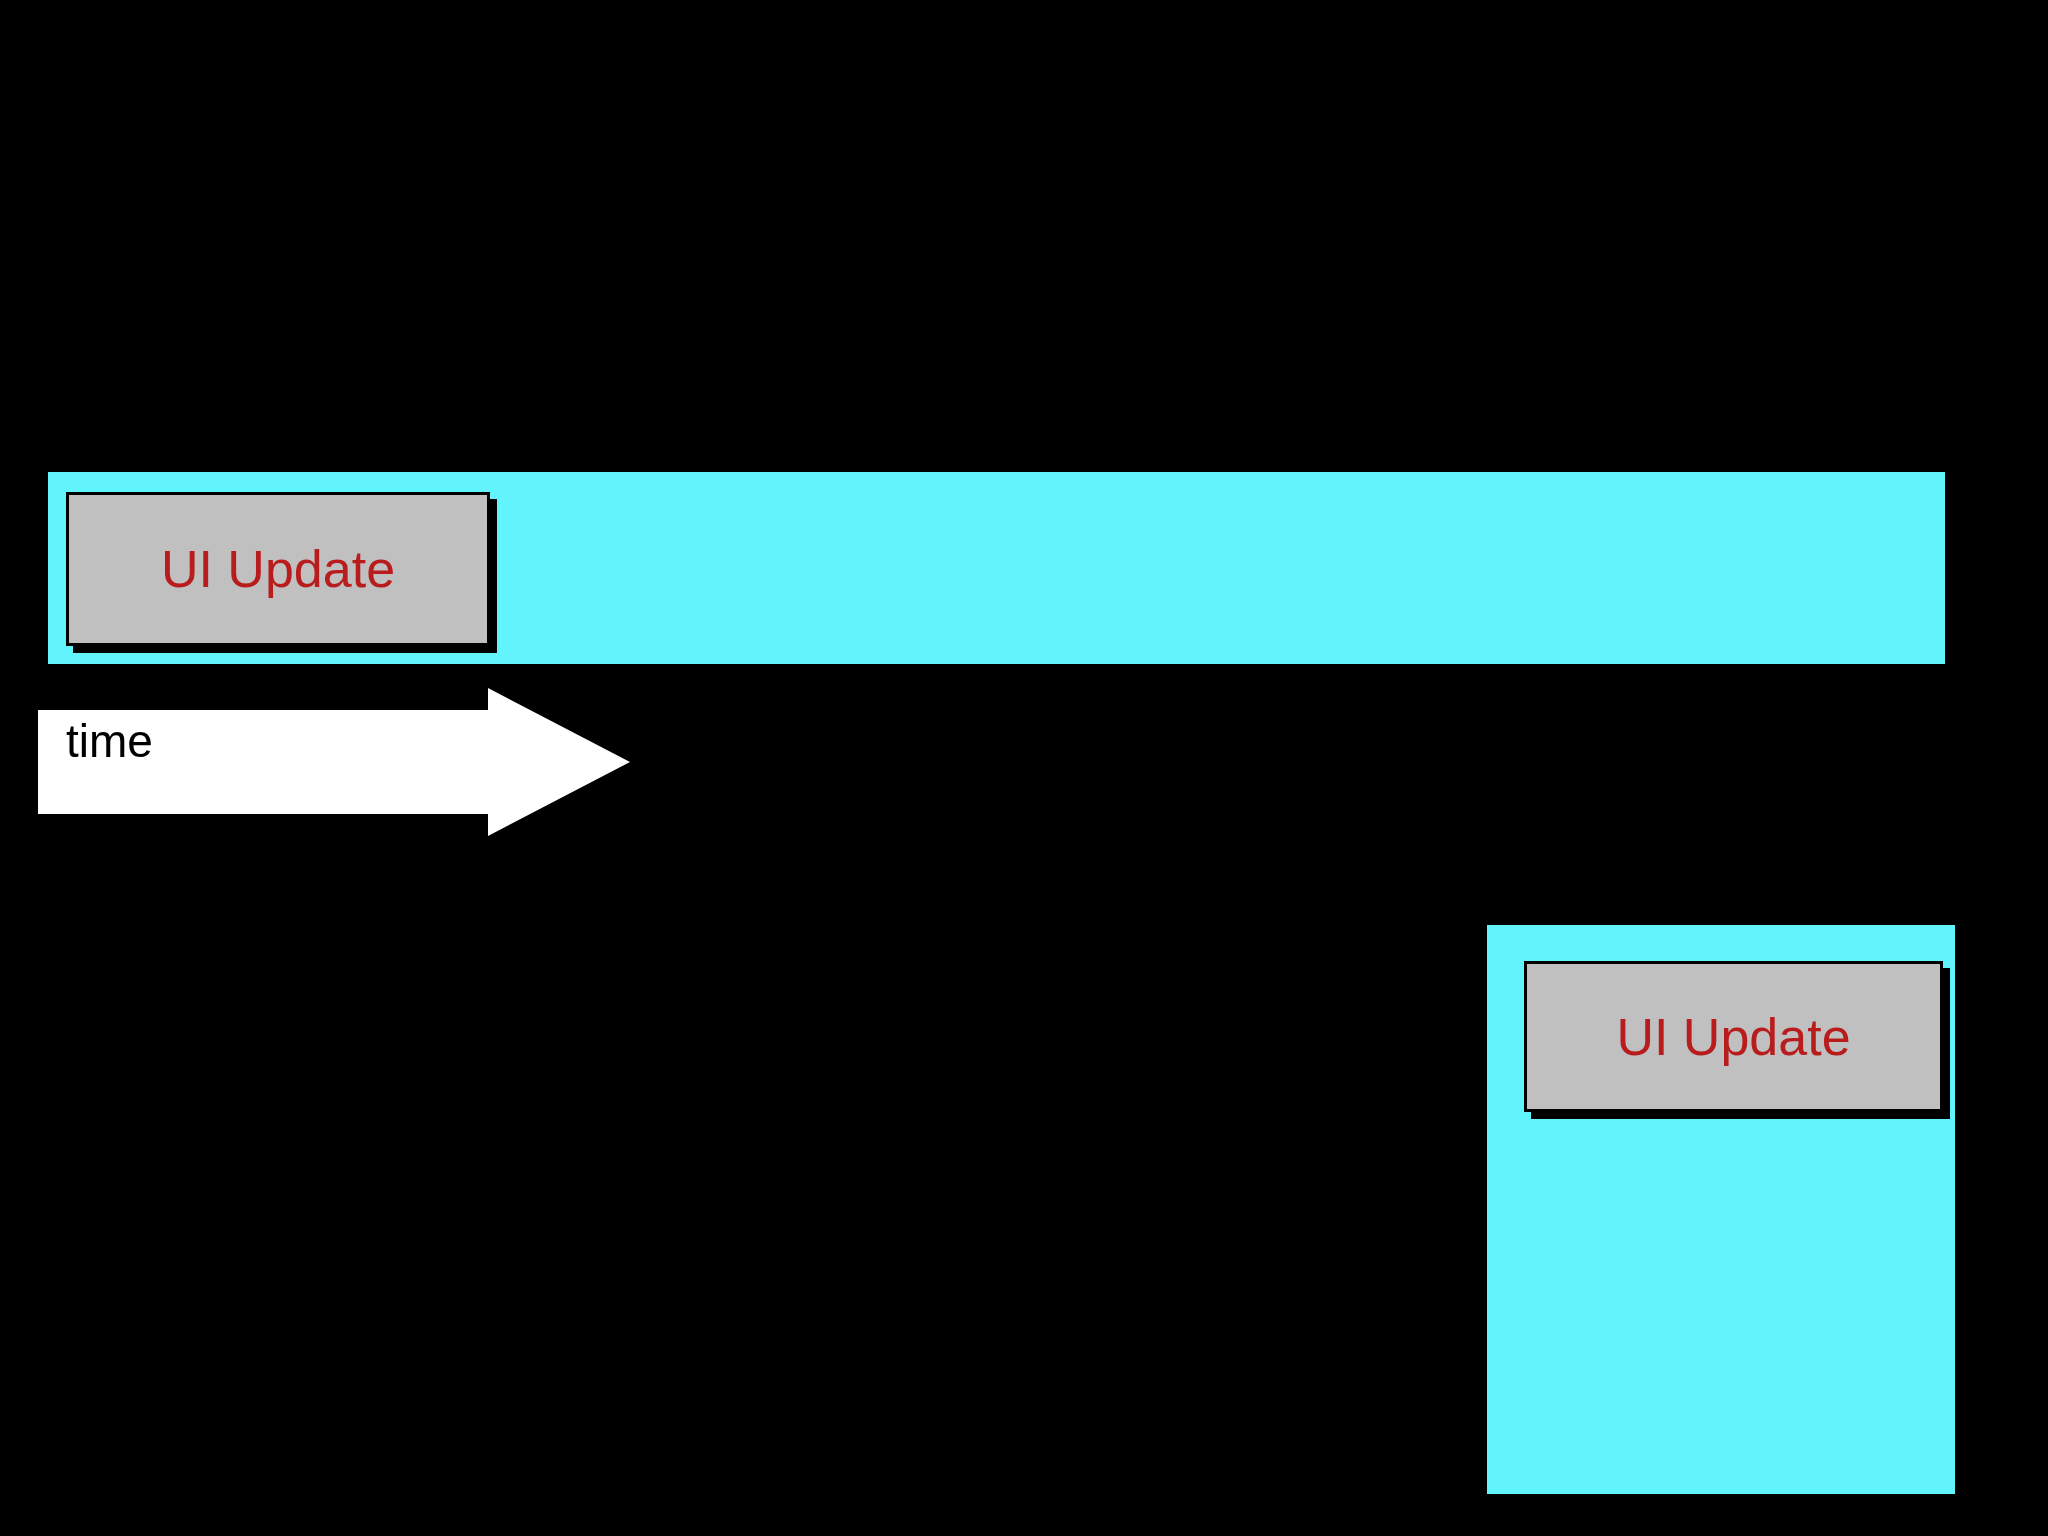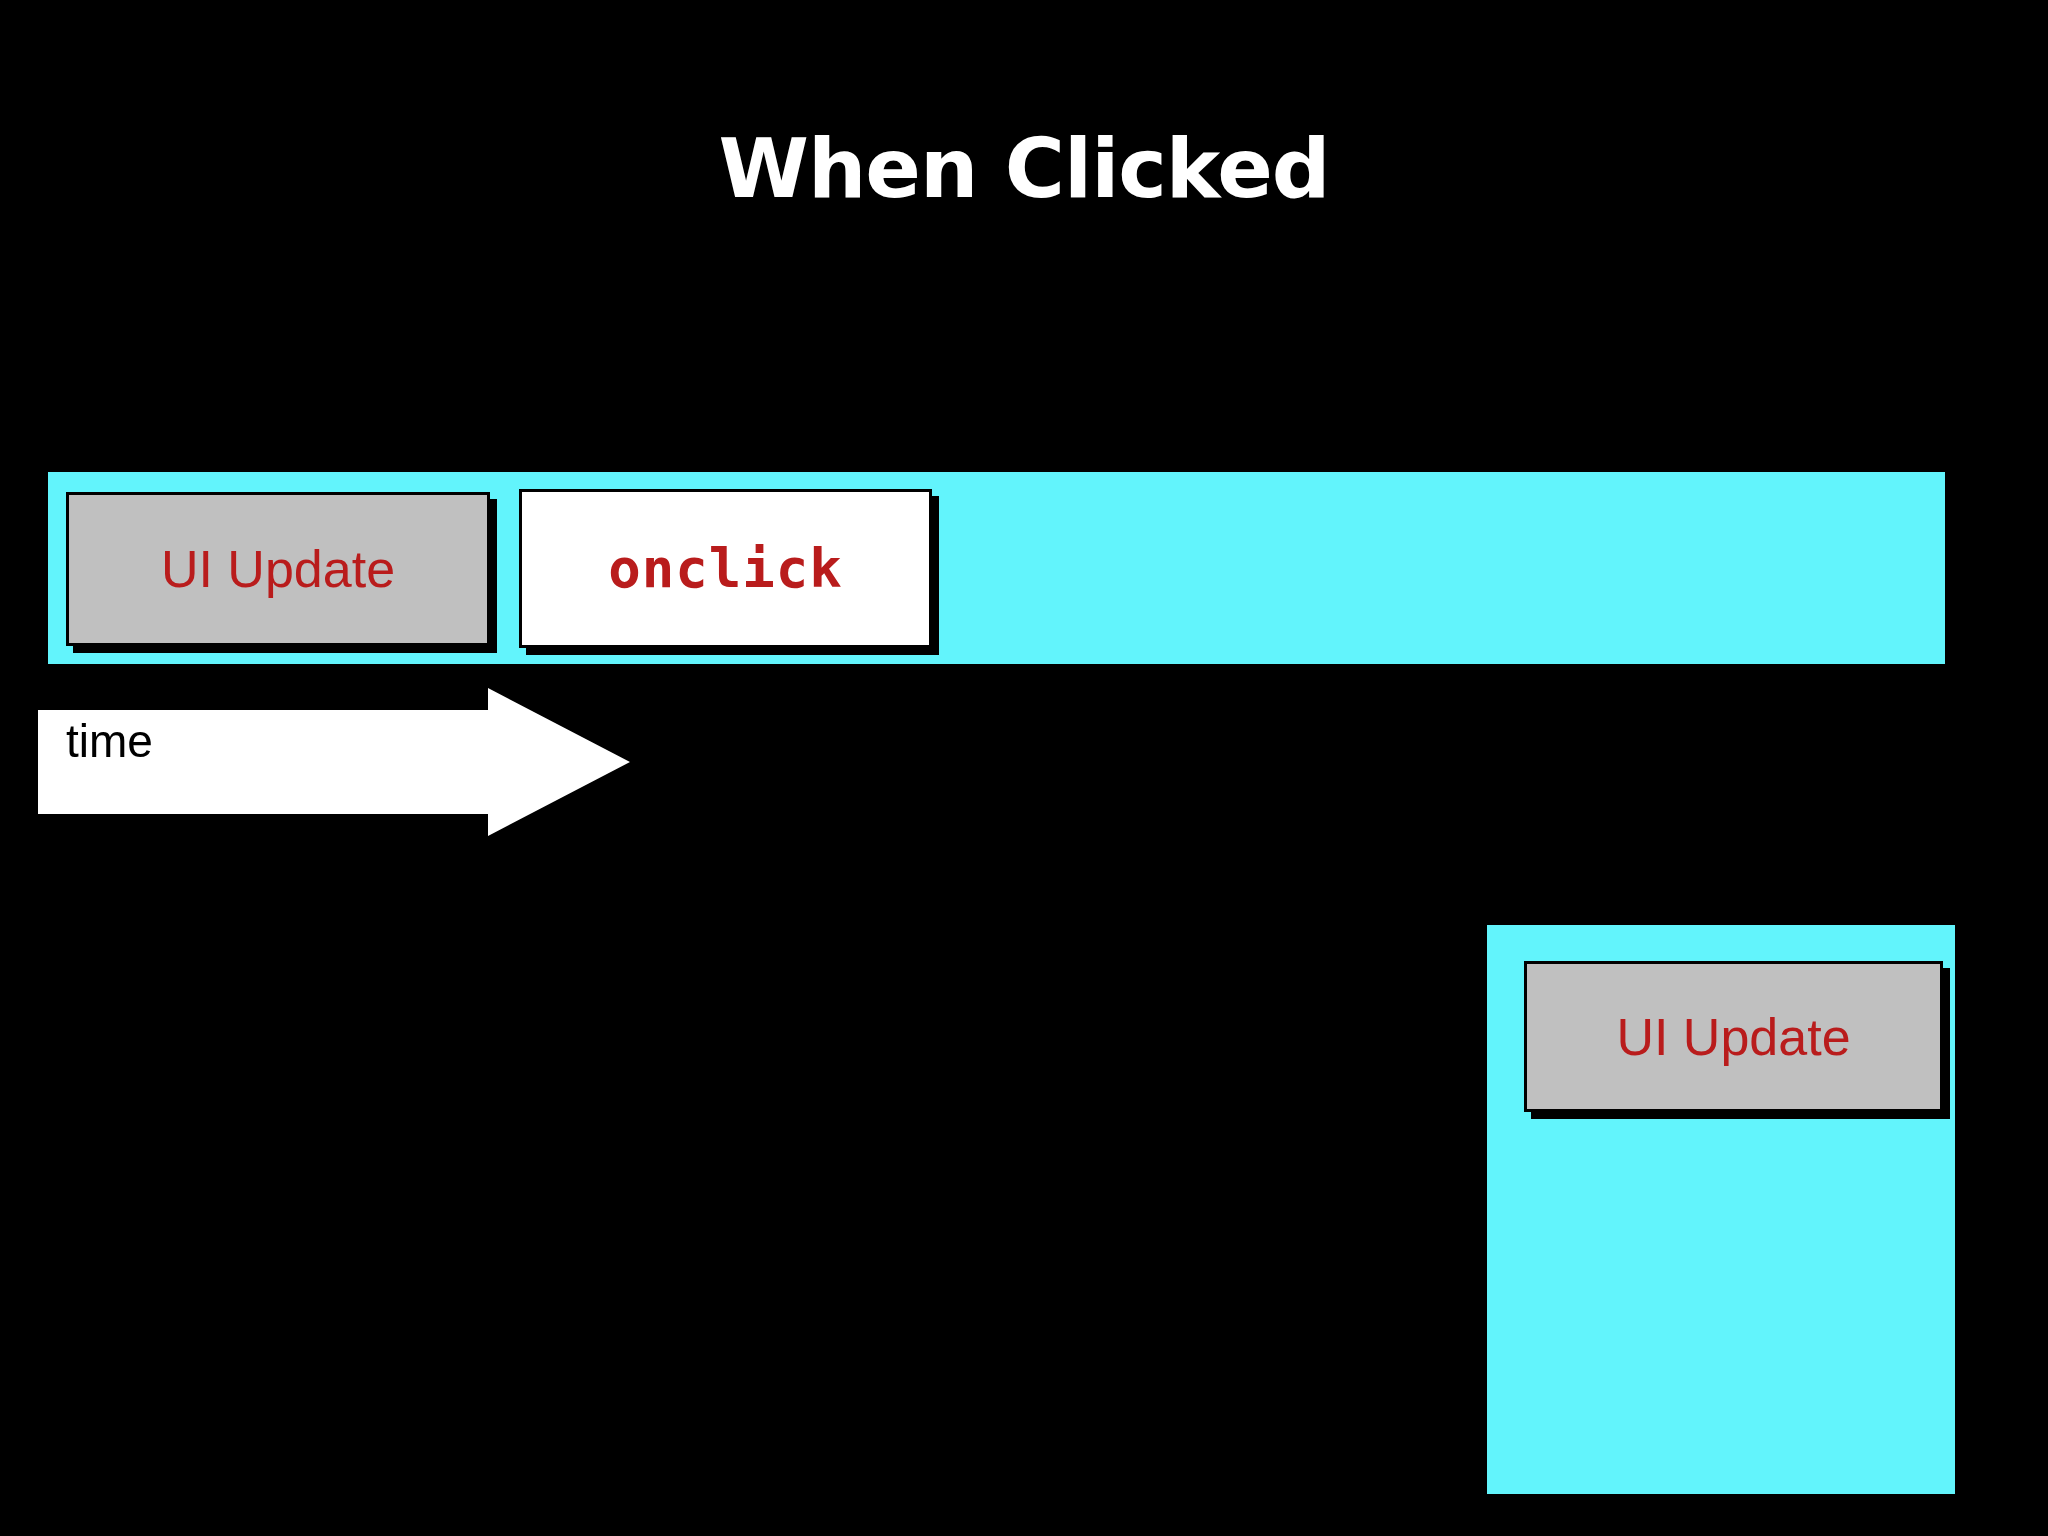--- a/index.html
+++ b/index.html
@@ -124,31 +124,27 @@
     top: 961px;
     width: 419px;
     height: 151px;
   }
 </style>
 </head>
 <body>
 
 <div id="slide">
 
-  <div class="slide-title">When Clicked</div>
 
   <div class="timeline-band"></div>
 
   <div id="box-ui-update-1" class="task-box gray">
     <span>UI Update</span>
   </div>
 
-  <div id="box-onclick" class="task-box white">
-    <span>onclick</span>
-  </div>
 
   <div class="time-arrow">
     <svg viewBox="0 0 690 148" xmlns="http://www.w3.org/2000/svg">
       <polygon points="0,22 450,22 450,0 592,74 450,148 450,126 0,126" fill="#ffffff"></polygon>
     </svg>
   </div>
   <div class="time-label">time</div>
 
   <div class="detail-block"></div>
 

